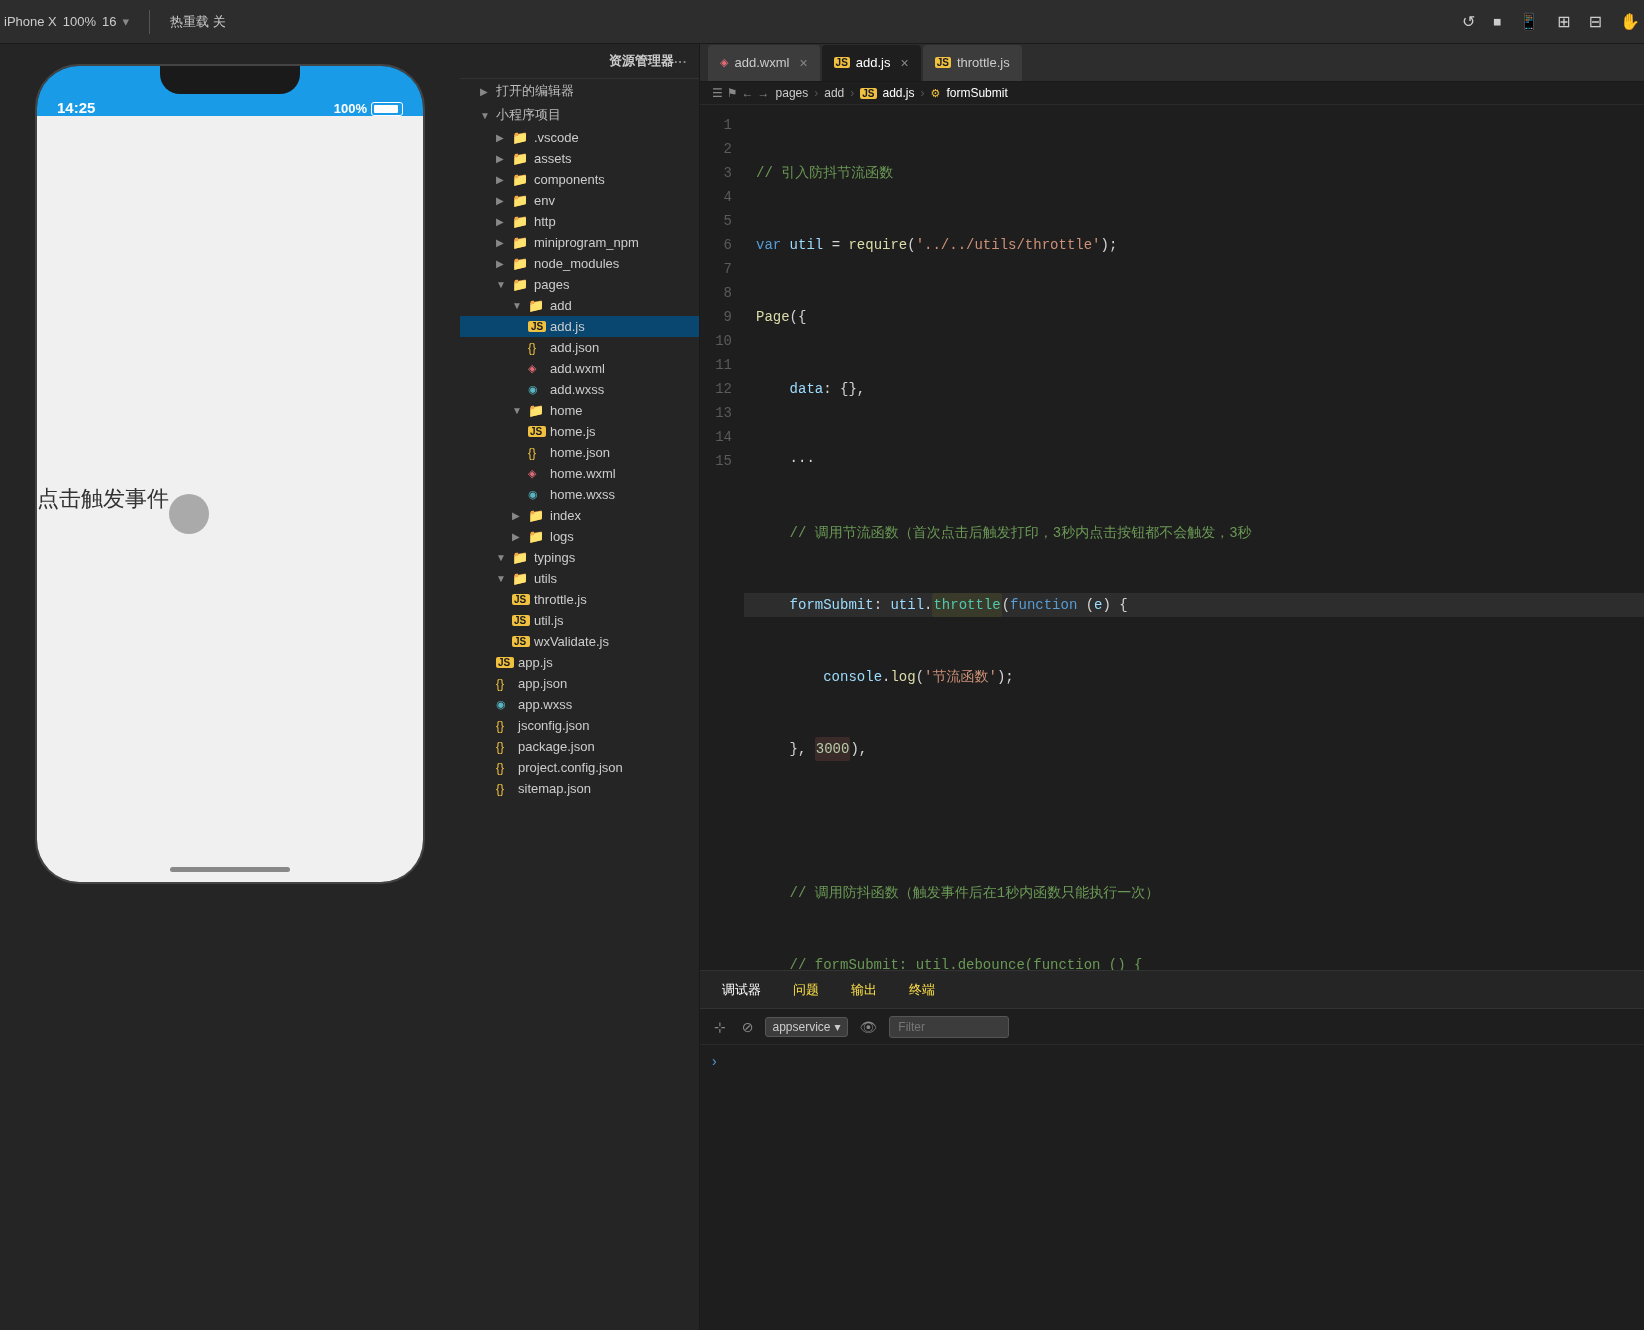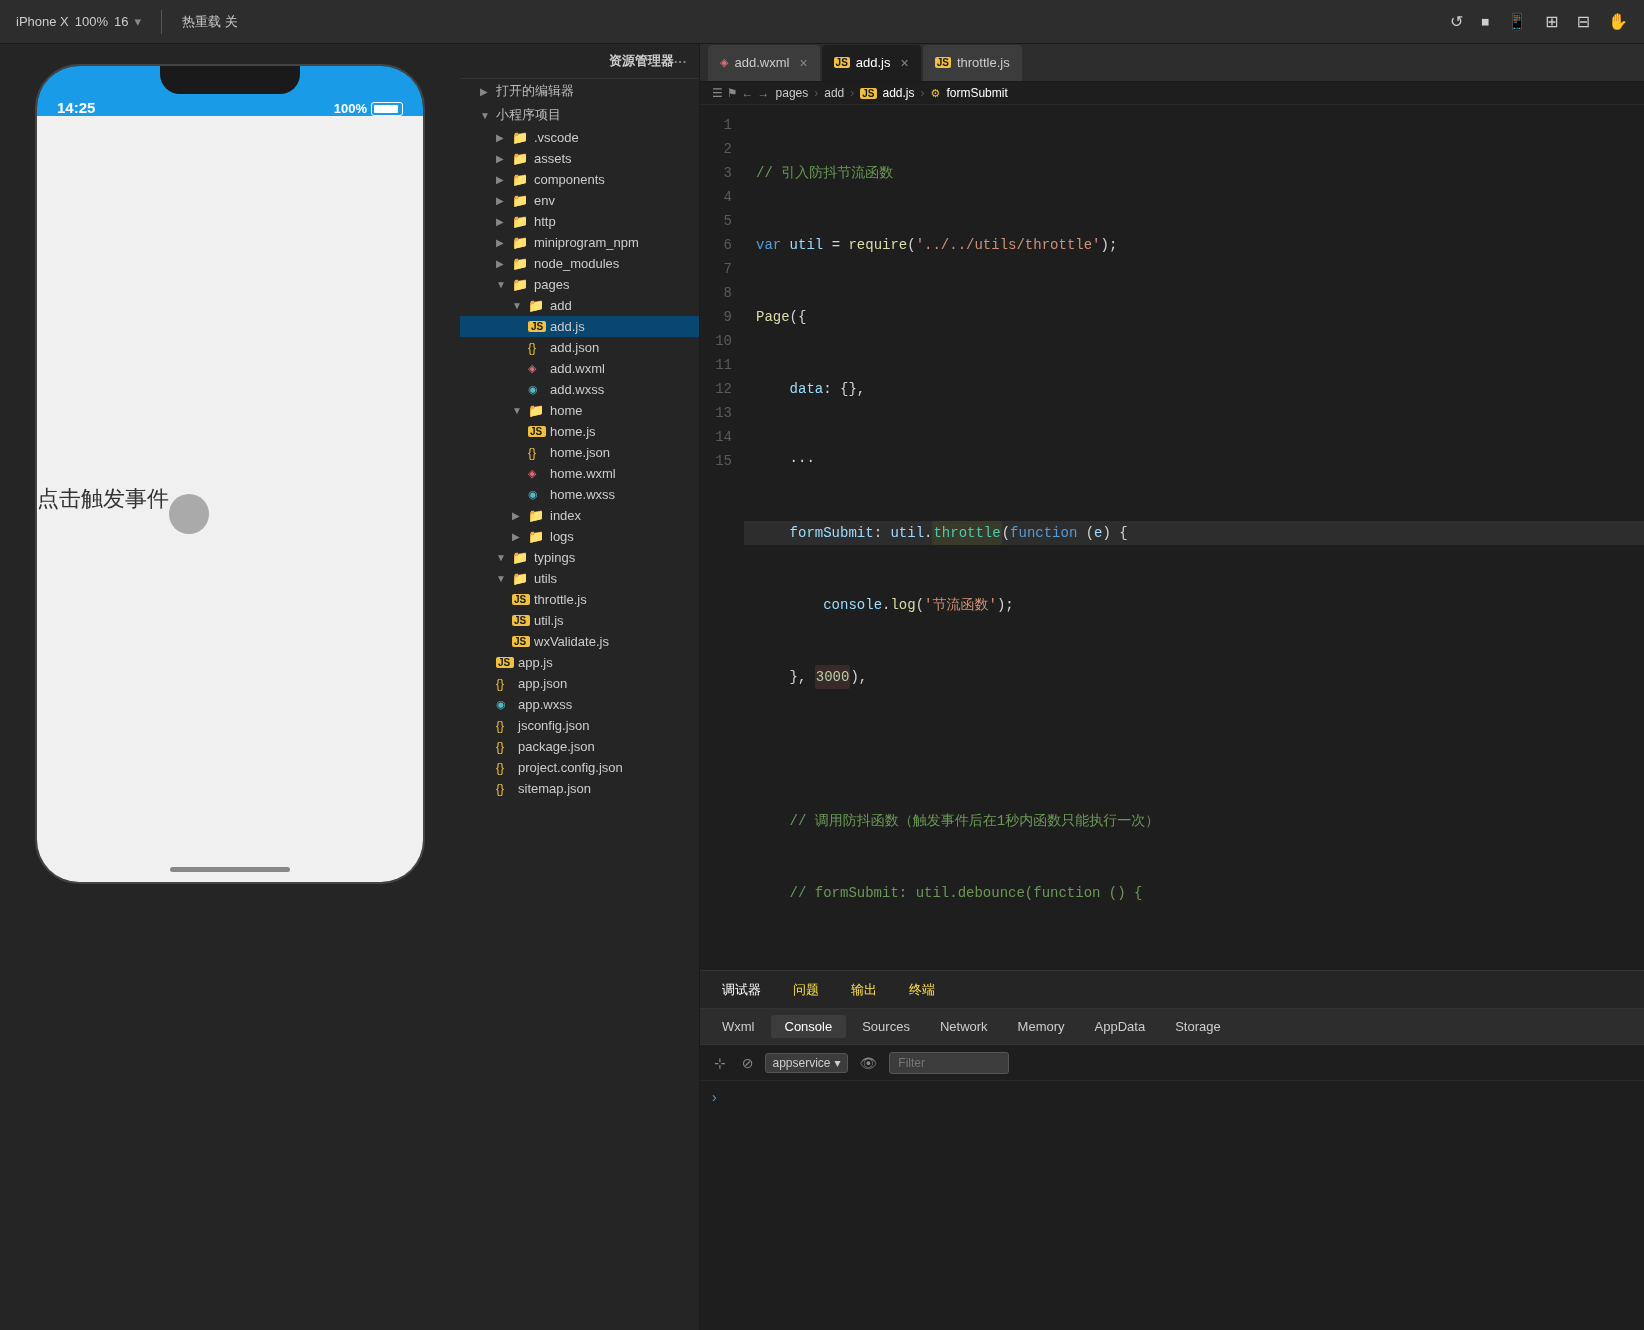--- a/index.html
+++ b/index.html
@@ -13,21 +13,21 @@
       display: flex;
       flex-direction: column;
     }
 
     
     .top-toolbar {
       background: #2d2d2d;
       height: 44px;
       display: flex;
       align-items: center;
-      padding: 0 16px;
+      padding: 0 4px;
       gap: 16px;
       border-bottom: 1px solid #1a1a1a;
       flex-shrink: 0;
     }
     .toolbar-device-info {
       display: flex;
       align-items: center;
       gap: 6px;
       font-size: 13px;
       color: #ccc;
@@ -709,20 +709,23 @@
             <span class="c-plain">({</span>
           </div>
           <div class="code-line">
             <span class="c-plain">    </span>
             <span class="c-var">data</span>
             <span class="c-plain">: {},</span>
           </div>
           <div class="code-line">
             <span class="c-plain">    ···</span>
           </div>
+          <div class="code-line">
+            <span class="c-comment">    // 调用节流函数（首次点击后触发打印，3秒内点击按钮都不会触发，3秒</span>
+          </div>
           <div class="code-line highlight">
             <span class="c-plain">    </span>
             <span class="c-var">formSubmit</span>
             <span class="c-plain">: </span>
             <span class="c-var">util</span>
             <span class="c-plain">.</span>
             <span class="c-method" style="background:#3a3a2a;border-radius:2px;padding:0 1px;color:#4ec9b0;">throttle</span>
             <span class="c-plain">(</span>
             <span class="c-keyword">function </span>
             <span class="c-plain">(</span>
@@ -768,43 +771,20 @@
             <span>问题</span>
           </div>
           <div class="devtools-tab">
             <span>输出</span>
           </div>
           <div class="devtools-tab">
             <span>终端</span>
           </div>
         </div>
 
-        <div class="devtools-console-tabs">
-          <div class="console-tab">
-            <span>Wxml</span>
-          </div>
-          <div class="console-tab active">
-            <span>Console</span>
-          </div>
-          <div class="console-tab">
-            <span>Sources</span>
-          </div>
-          <div class="console-tab">
-            <span>Network</span>
-          </div>
-          <div class="console-tab">
-            <span>Memory</span>
-          </div>
-          <div class="console-tab">
-            <span>AppData</span>
-          </div>
-          <div class="console-tab">
-            <span>Storage</span>
-          </div>
-        </div>
 
         <div class="console-toolbar">
           <span class="console-toolbar-btn">⊹</span>
           <span class="console-toolbar-btn">⊘</span>
           <div class="console-select">
             <span>appservice</span>
             <span>▾</span>
           </div>
           <span class="console-toolbar-btn">👁</span>
           <input class="console-filter" placeholder="Filter" type="text" style="">

